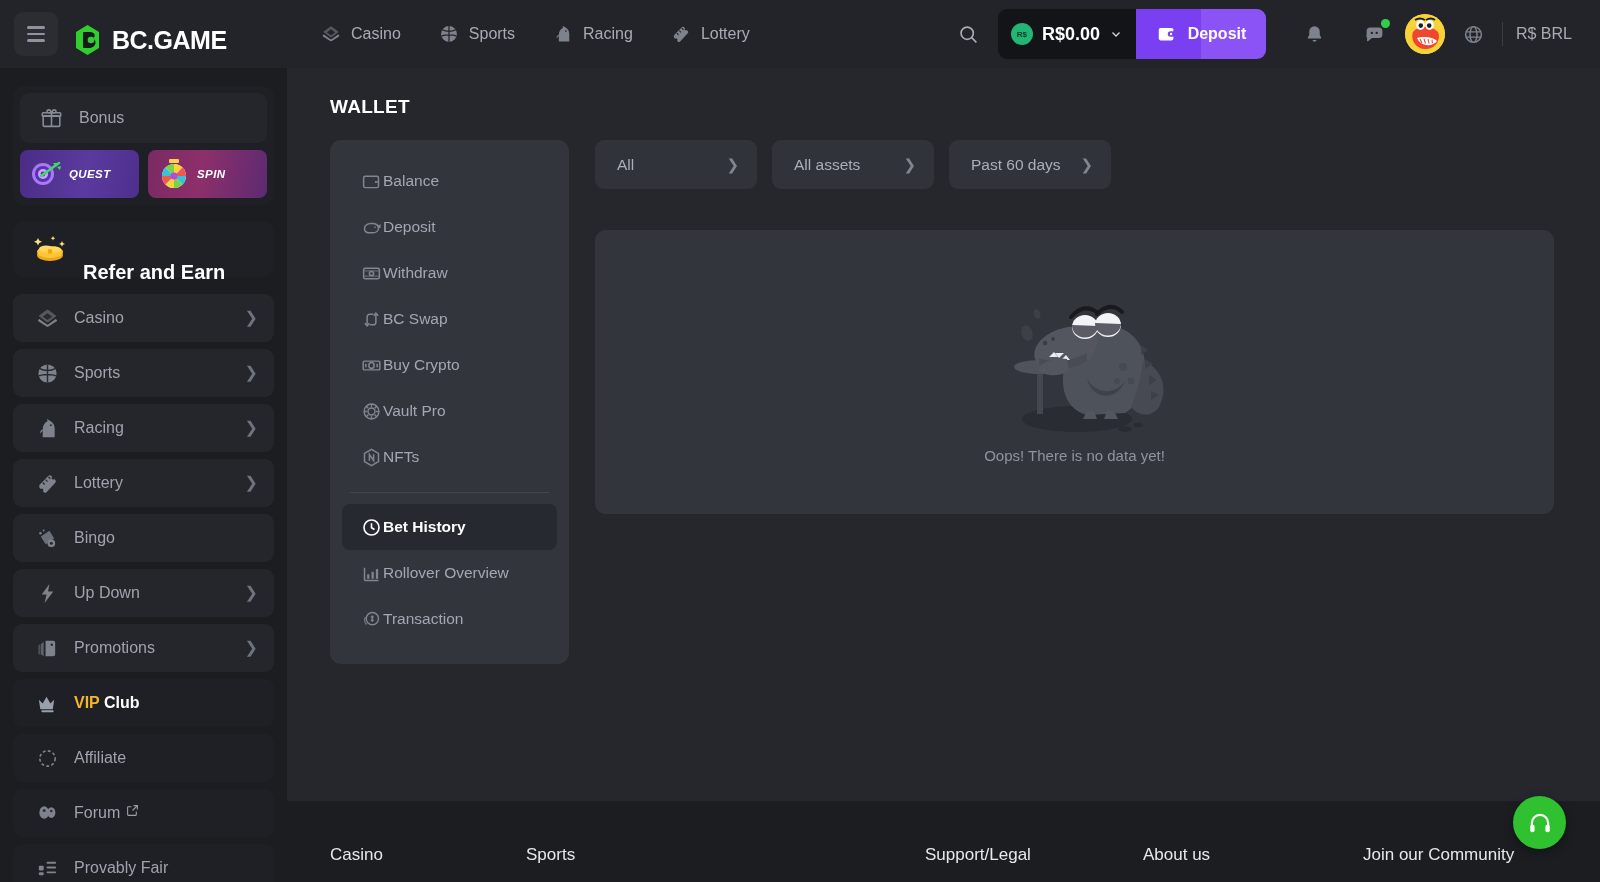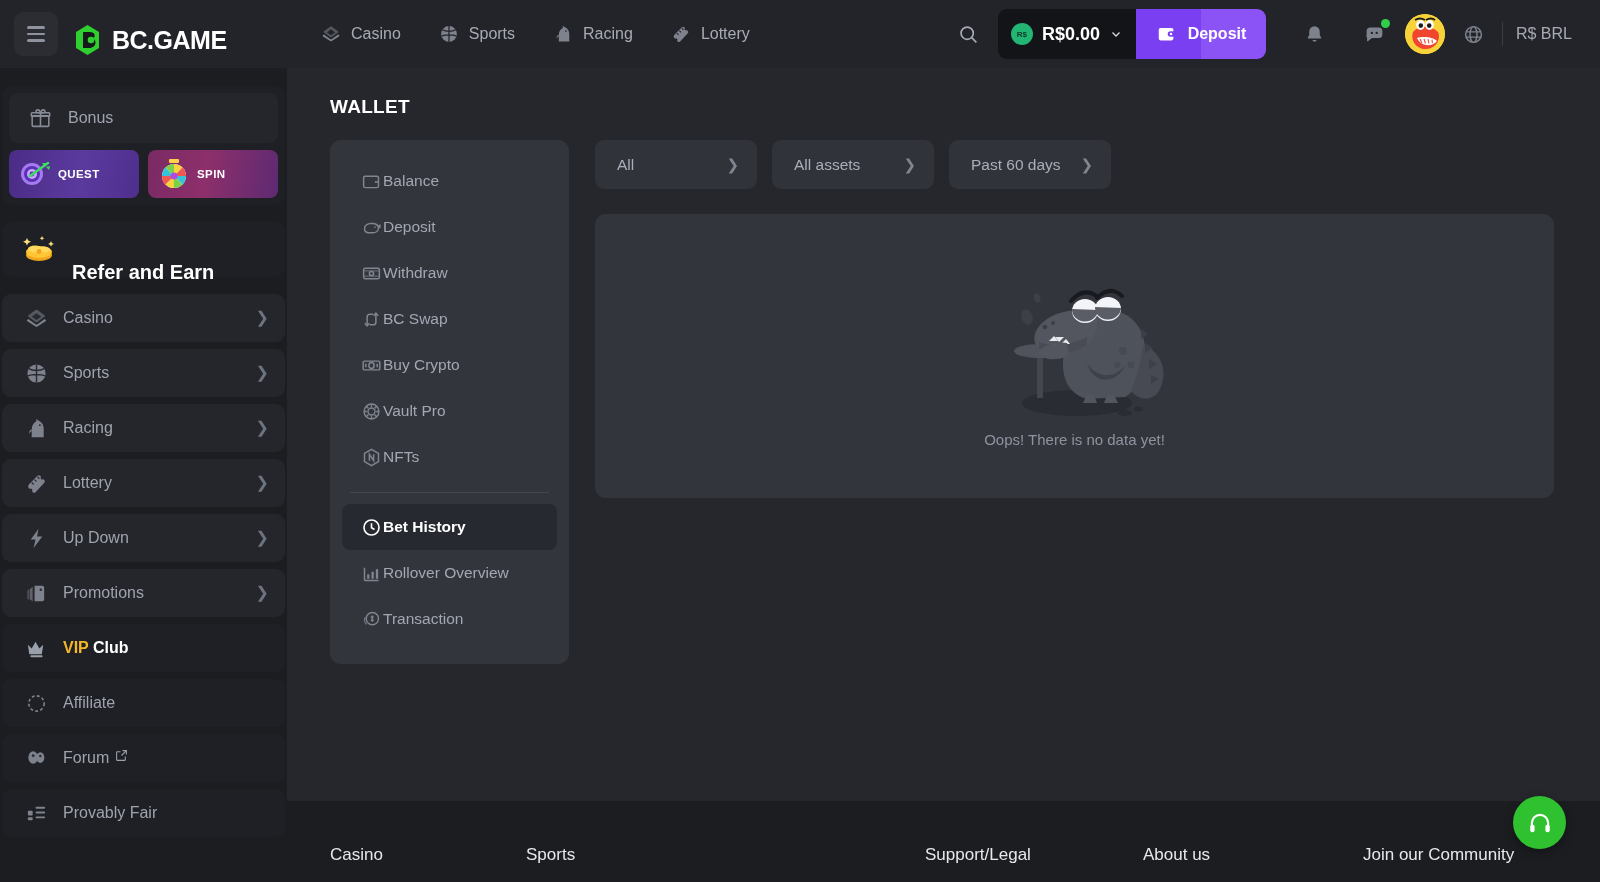--- a/index.html
+++ b/index.html
@@ -32,33 +32,33 @@
     display:flex; flex-direction:column; align-items:center; justify-content:center; gap:4px;
     cursor:pointer;
   }
   .burger i { display:block; width:18px; height:2.4px; background:#8e939f; border-radius:2px; }
   .logo-wrap { display:flex; align-items:center; gap:9px;margin-top:12px; }
   .logo-mark { width:31px; height:34px; position:relative; }
   .logo-text {
     font-size:25px; font-weight:bold; color:#fff; letter-spacing:-0.5px;
   }
 
-  .sb-scroll { flex:1; overflow:hidden; padding:0 2px; }
+  .sb-scroll { flex:1; overflow:hidden; padding:0 13px; }
 
   .bonus-group {
     background:#1f2025; border-radius:11px;
     padding:7px; margin-top:18px;
   }
   .bonus-row {
     height:50px; border-radius:9px; background:#25262b;
     display:flex; align-items:center; gap:17px; padding-left:21px;
     cursor:pointer;
   }
   .bonus-row .lbl { font-size:16px; color:#9ea3ae; }
-  .qs-row { display:flex; gap:9px; margin-top:7px; }
+  .qs-row { display:flex; gap:9px; margin-top:7px;font-style:italic; }
   .qs-card {
     flex:1; height:48px; border-radius:8px;
     display:flex; align-items:center; gap:6px; padding-left:9px;
     cursor:pointer; position:relative; overflow:hidden;
   }
   .qs-card.quest { background:linear-gradient(100deg,#4a2c86 0%,#5b3a9e 55%,#4e2f8d 100%); }
   .qs-card.spin  { background:linear-gradient(100deg,#7a2a63 0%,#8d2f6b 45%,#5d2a72 100%); }
   .qs-card .qs-lbl { font-size:11.5px; font-weight:bold; color:#fff; letter-spacing:0.4px; }
 
   .refer {
@@ -152,21 +152,21 @@
   .filters { display:flex; gap:15px; }
   .filter {
     height:49px; min-width:162px; background:#31333b; border-radius:9px;
     display:flex; align-items:center; justify-content:space-between;
     padding:0 18px 0 22px; cursor:pointer;
   }
   .filter .fl { font-size:15.5px; color:#a9aeb9; }
   .filter .fc { color:#80858f; font-size:15px; }
 
   .empty-card {
-    margin-top:25px; height:284px; background:#33353d; border-radius:11px;
+    margin-top:41px; height:284px; background:#33353d; border-radius:11px;
     display:flex; flex-direction:column; align-items:center; justify-content:center;
     gap:6px;
     text-align:right;
   }
   .empty-txt { font-size:15px; color:#8e939e; }
 
   
   .footer {
     position:absolute; left:287px; bottom:0; width:1313px; height:82px;
     background:#1c1d21; border-top:1px solid #26272c;
@@ -324,20 +324,32 @@
           <span class="ni-ico">
             <svg width="23" height="23" viewBox="0 0 24 24" fill="#7d828d">
               <path d="M3 14 L13 4 a2 2 0 0 1 2.8 0 l1 1 a1.6 1.6 0 0 0 2.3 2.3 l1 1 a2 2 0 0 1 0 2.8 L11 21 a2 2 0 0 1-2.8 0 l-1-1 a1.6 1.6 0 0 0-2.3-2.3 l-1-1 a2 2 0 0 1 0-2.8Z"></path>
               <path d="M10 8 l2 2 M13 5 l2 2 M7 11 l2 2" stroke="#2a2b31" stroke-width="1.3"></path>
             </svg>
           </span>
           <span class="ni-lbl">Lottery</span>
           <span class="chev-r">❯</span>
         </div>
 
+        <div class="nav-item">
+          <span class="ni-ico">
+            <svg width="23" height="23" viewBox="0 0 24 24" fill="#7d828d">
+              <path d="M5 10 L14 4 l5 8 -9 6 Z" opacity=".8"></path>
+              <circle cx="16" cy="17" r="4"></circle>
+              <circle cx="16" cy="17" r="1.6" fill="#2a2b31"></circle>
+              <circle cx="4.6" cy="6.5" r="1.3"></circle>
+              <circle cx="8" cy="3.6" r="1"></circle>
+            </svg>
+          </span>
+          <span class="ni-lbl">Bingo</span>
+        </div>
 
         <div class="nav-item">
           <span class="ni-ico">
             <svg width="23" height="23" viewBox="0 0 24 24" fill="#7d828d">
               <path d="M14 2 L6 13 h5 l-2 9 9-12 h-5.4 Z"></path>
             </svg>
           </span>
           <span class="ni-lbl">Up Down</span>
           <span class="chev-r">❯</span>
         </div>

